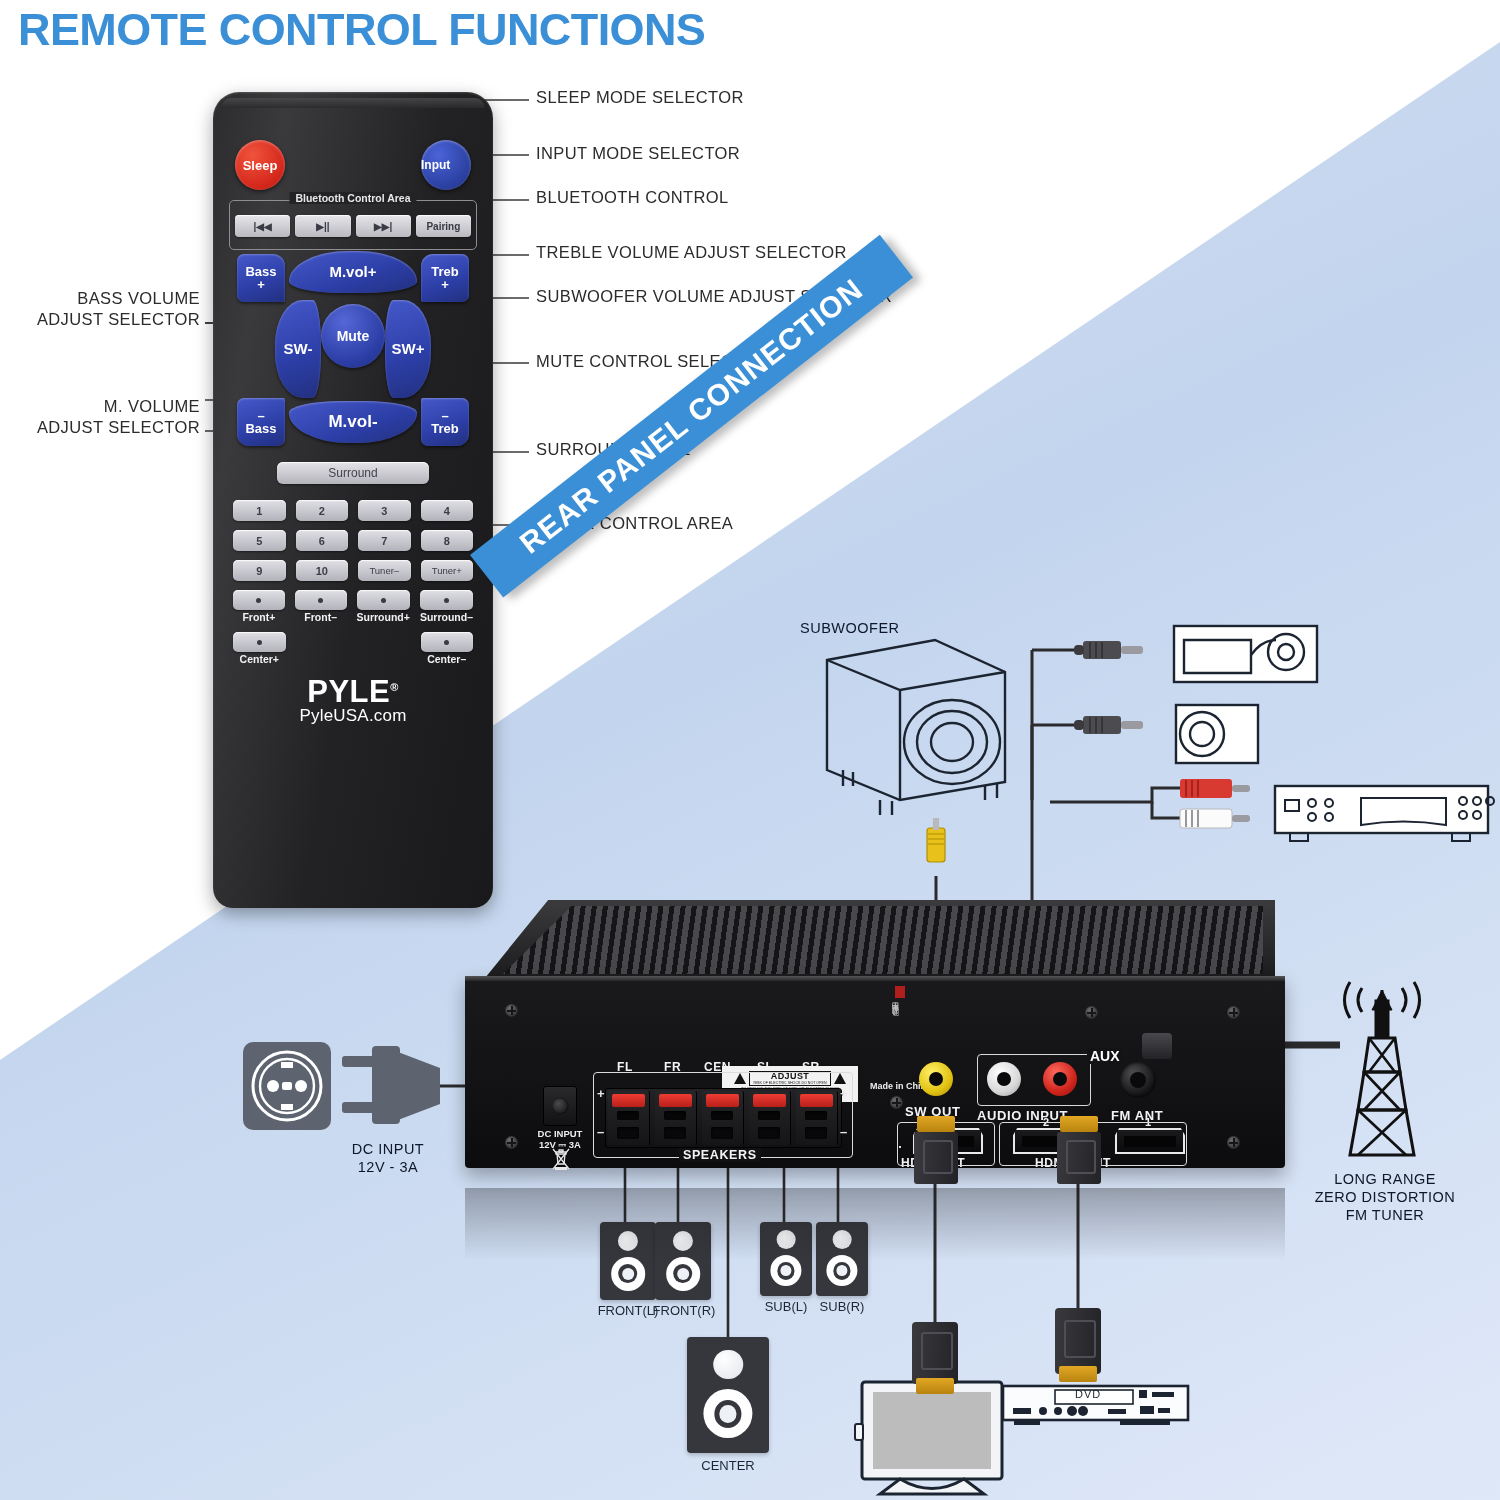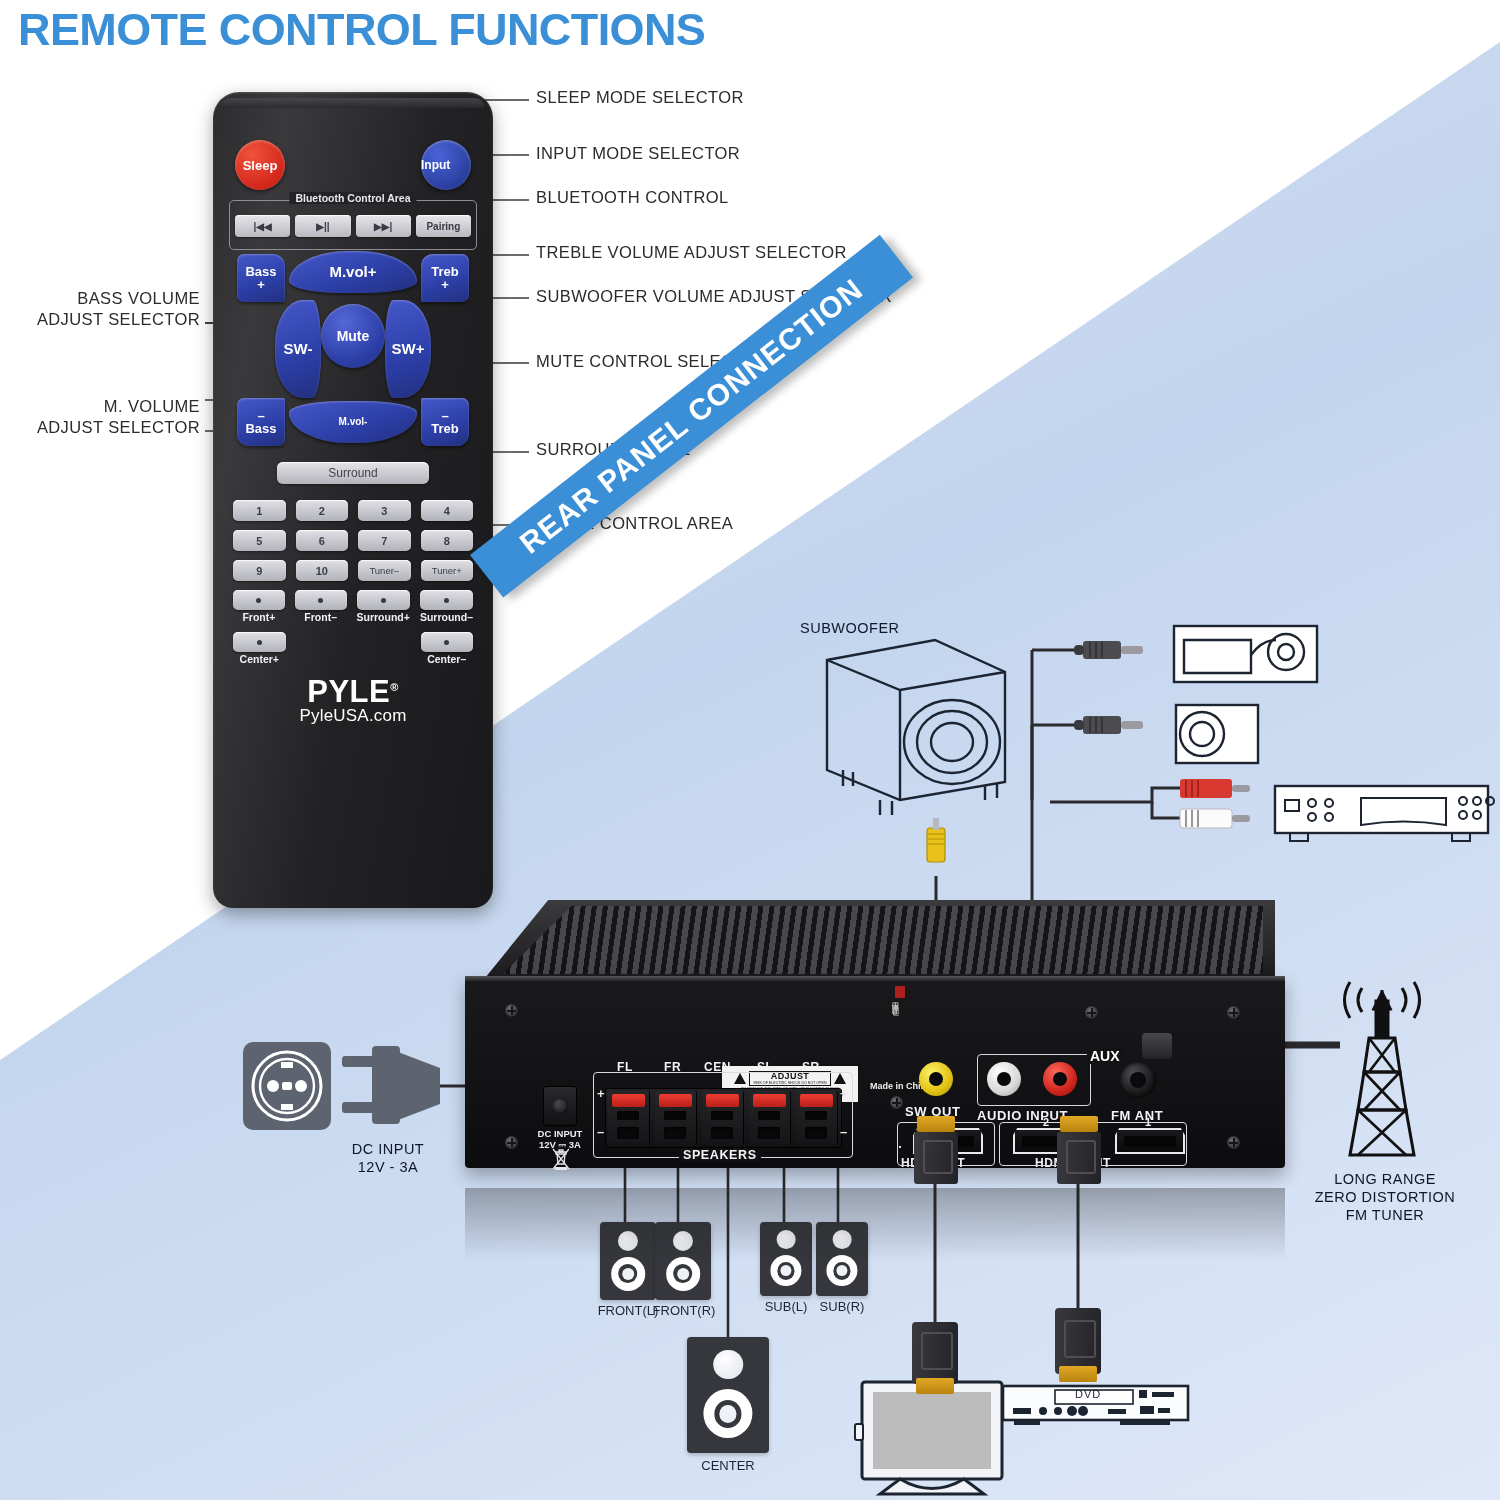--- a/index.html
+++ b/index.html
@@ -86,21 +86,21 @@
       border-radius:12px 7px 7px 2px;}
   .k-bassm{left:24px;top:306px;width:48px;height:48px;font-size:13px;
       border-radius:7px 2px 7px 12px;}
   .k-trebm{right:24px;top:306px;width:48px;height:48px;font-size:13px;
       border-radius:2px 7px 12px 7px;}
   .k-mvolp{
     left:76px;top:159px;width:128px;height:42px;font-size:15px;
     border-radius:50% 50% 44% 44%/78% 78% 30% 30%;
   }
   .k-mvolm{
-    left:76px;top:309px;width:128px;height:42px;font-size:10px;
+    left:76px;top:309px;width:128px;height:42px;font-size:17px;
     border-radius:44% 44% 50% 50%/30% 30% 78% 78%;
   }
   .k-swm{
     left:62px;top:208px;width:46px;height:98px;font-size:15px;
     border-radius:60% 18% 18% 60%/46% 46% 46% 46%;
   }
   .k-swp{
     right:62px;top:208px;width:46px;height:98px;font-size:15px;
     border-radius:18% 60% 60% 18%/46% 46% 46% 46%;
   }

